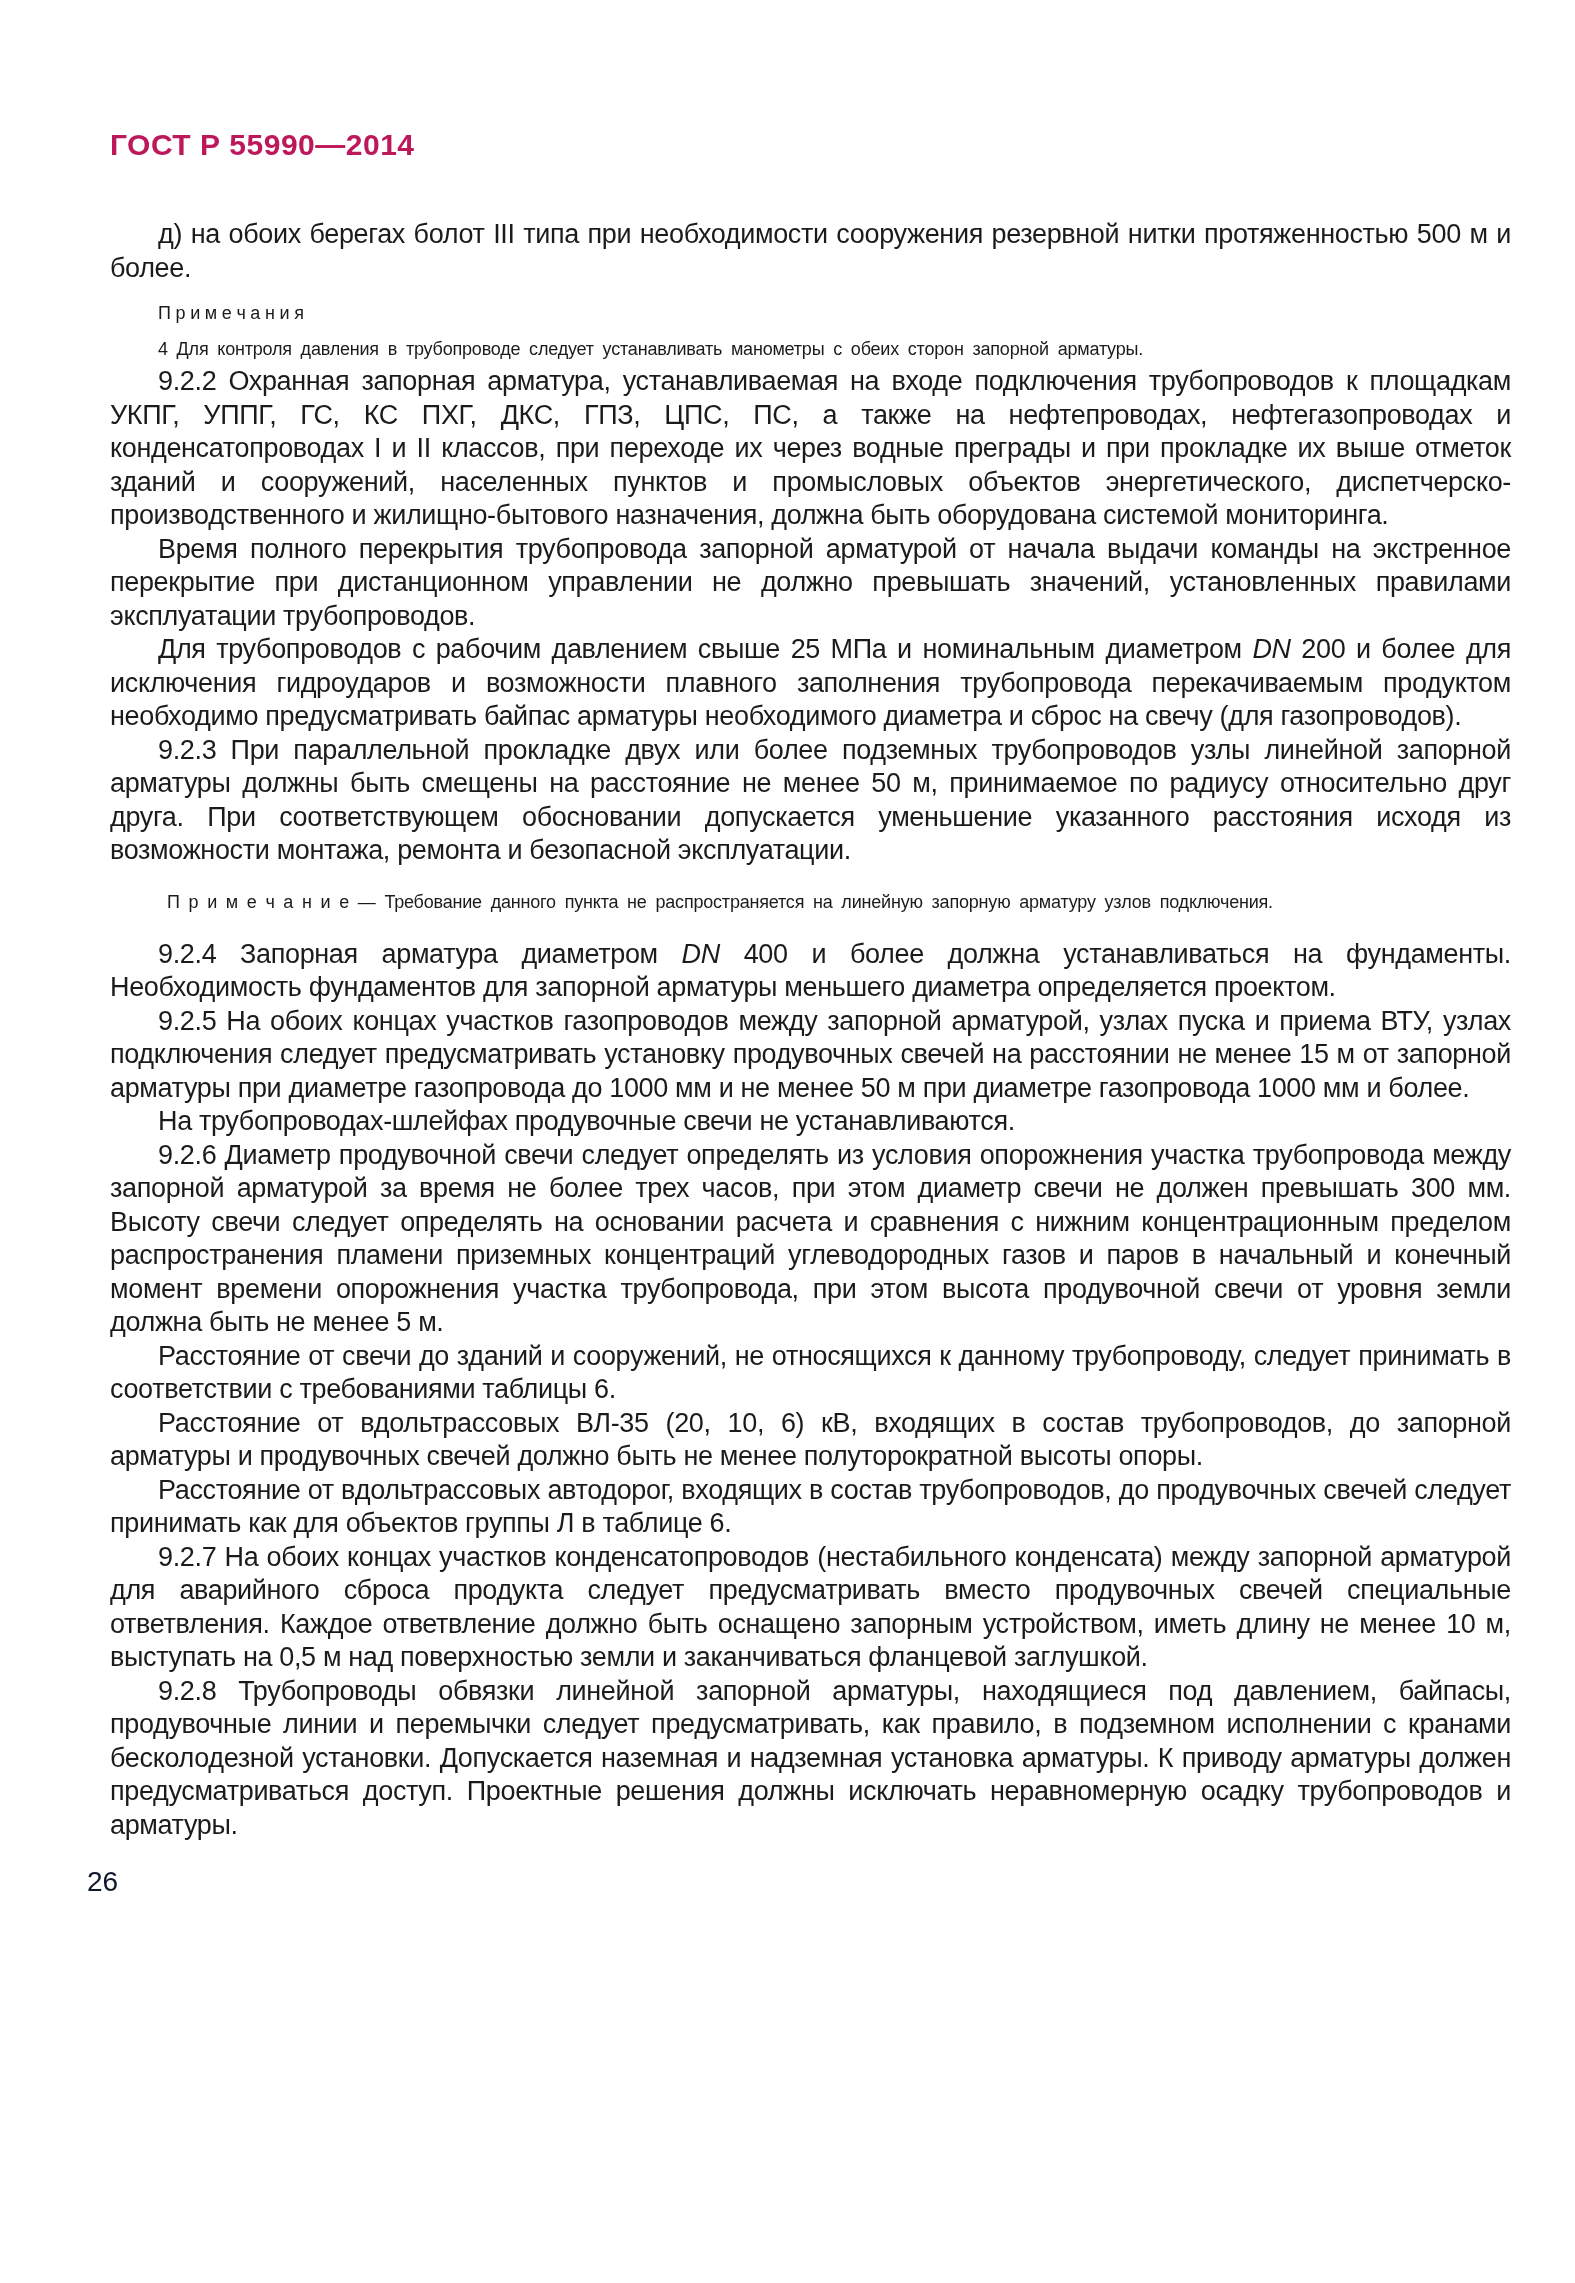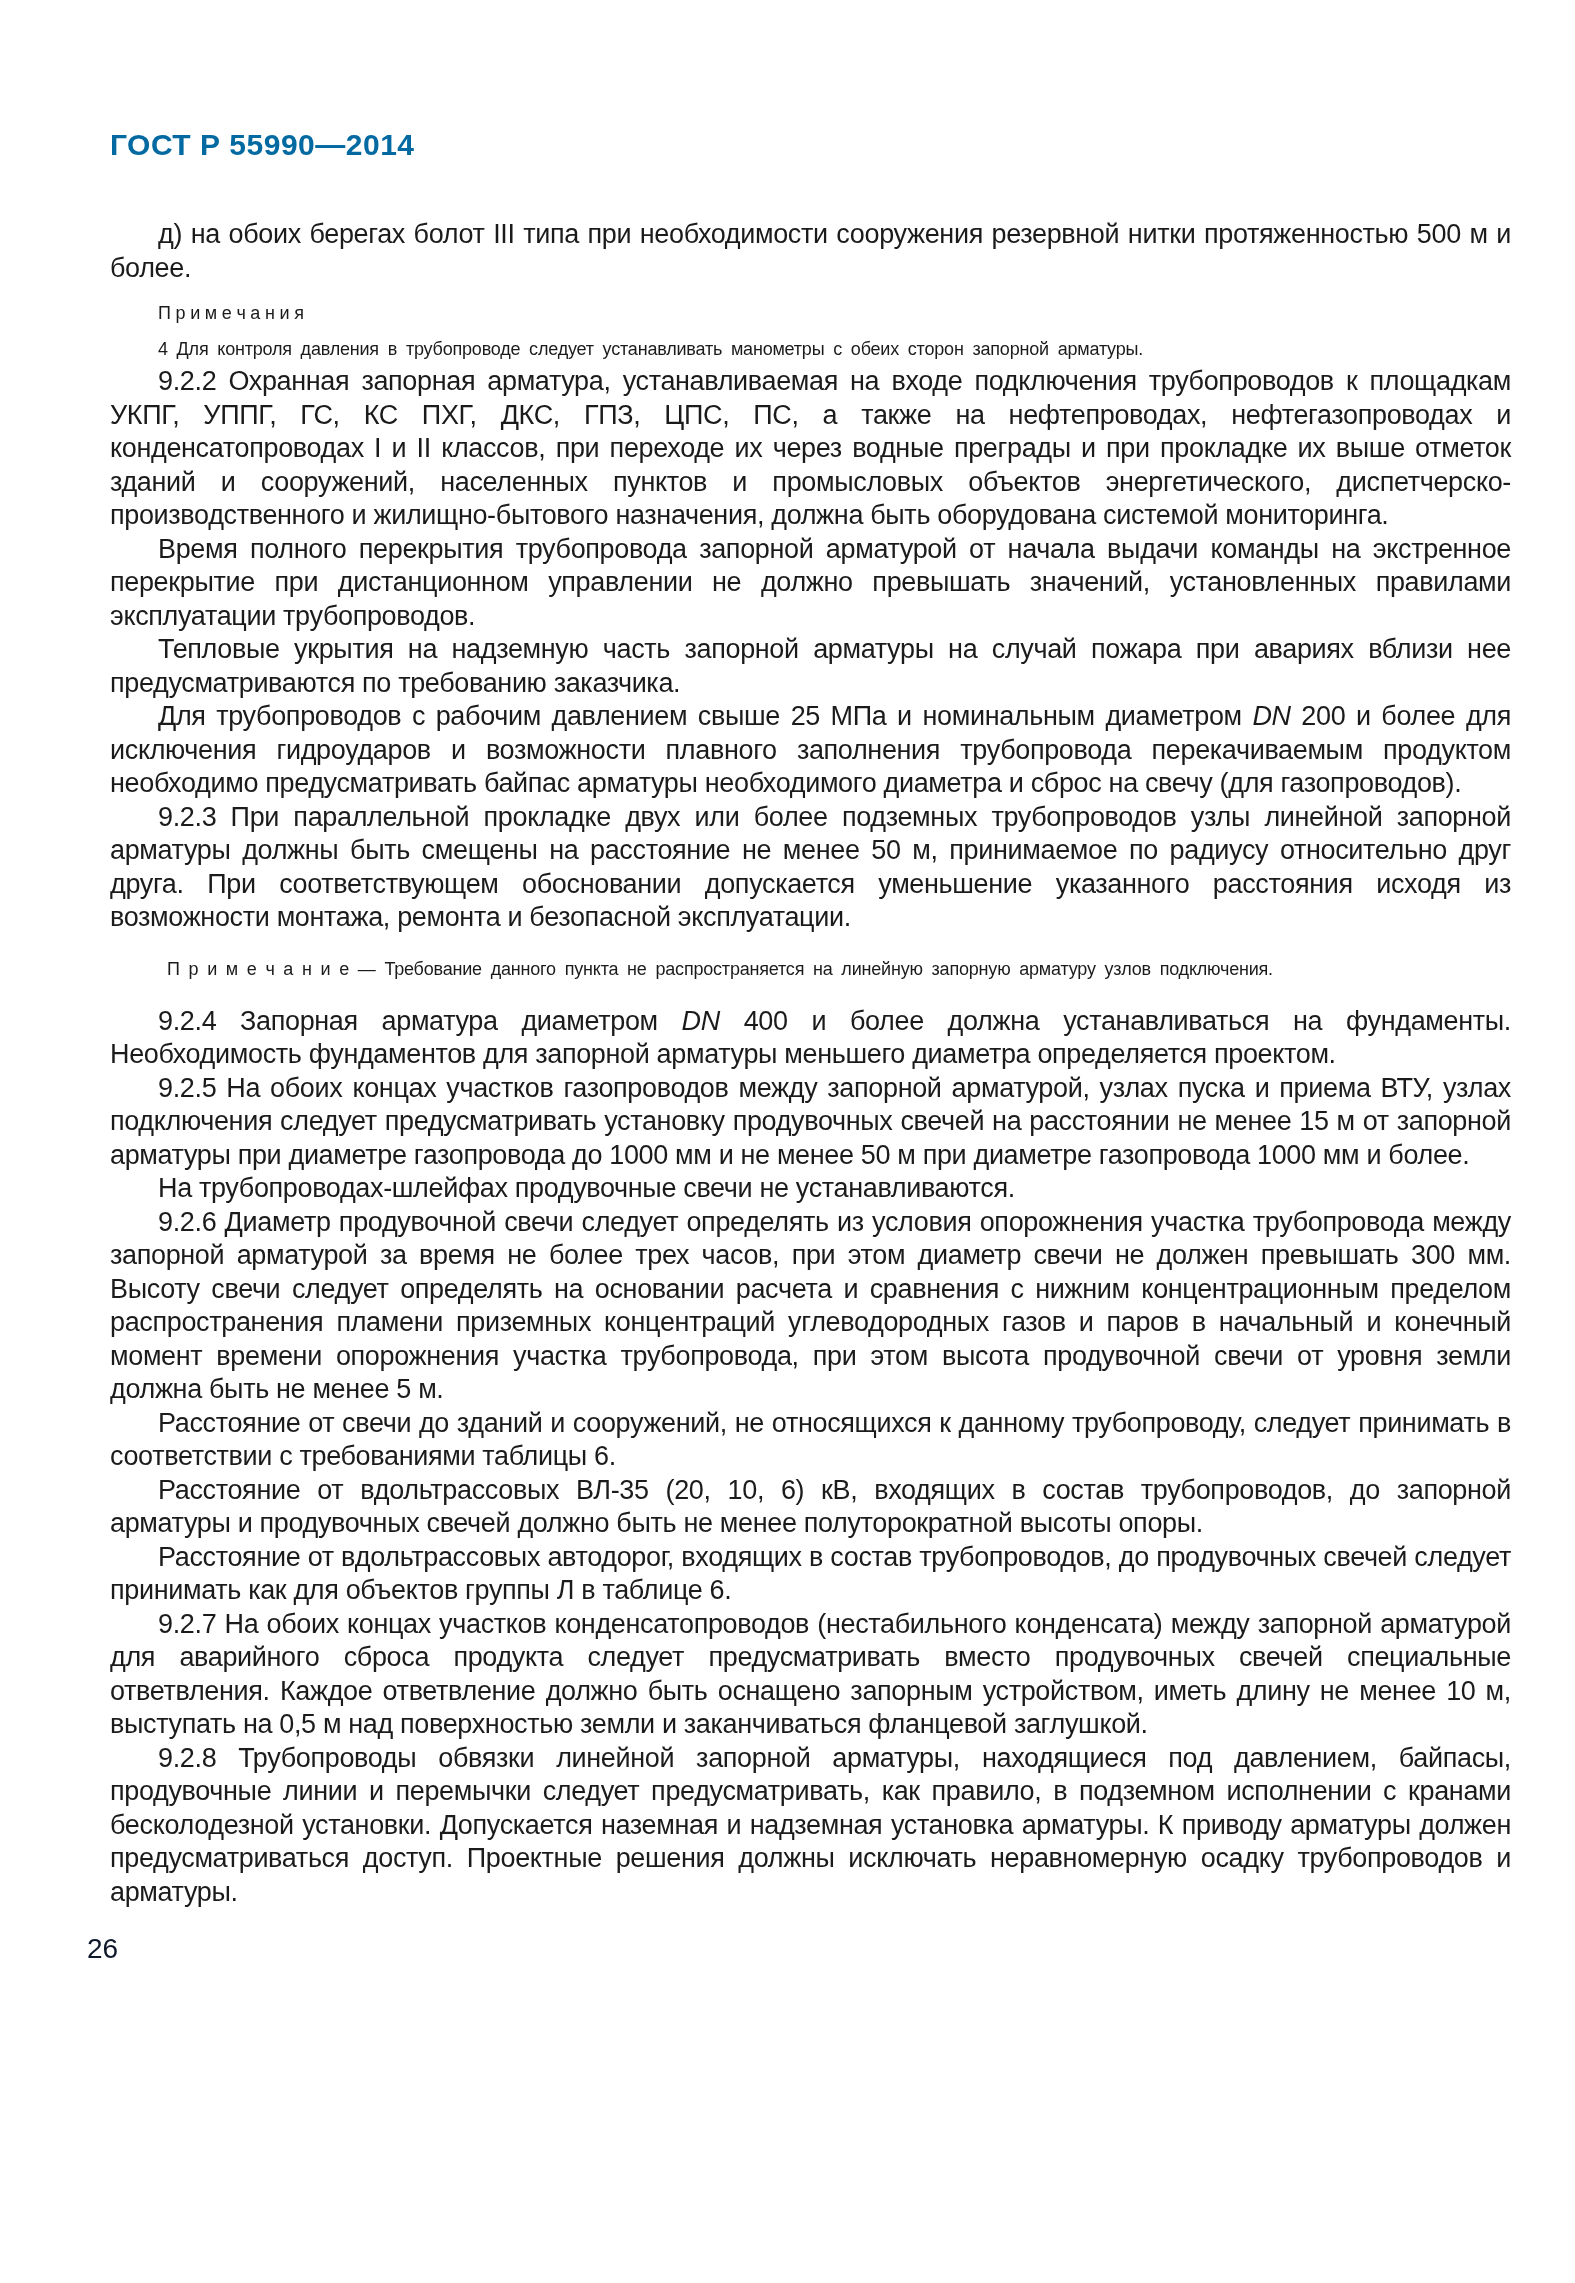--- a/index.html
+++ b/index.html
@@ -18,21 +18,21 @@
     padding: 128px 64px 0 110px;
     font-family: "Liberation Sans", sans-serif;
     color: #1b1b1b;
     overflow: hidden;
   }
   .doc-header {
     font-size: 30px;
     font-weight: bold;
     letter-spacing: 0.5px;
     margin: 0 0 56px 0;
-    color: #0369a1;
+    color: #be185d;
   }
   .body-text p {
     margin: 0;
     text-align: justify;
     text-indent: 48px;
     font-size: 27px;
     line-height: 33.5px;
     letter-spacing: -0.35px;
   }
   .body-text p.note,
@@ -79,21 +79,20 @@
 
     <p class="note-heading">П р и м е ч а н и я</p>
 
     <p class="note">4 Для контроля давления в трубопроводе следует устанавливать манометры с обеих сторон запорной арматуры.</p>
 
 
     <p>9.2.2 Охранная запорная арматура, устанавливаемая на входе подключения трубопроводов к площадкам УКПГ, УППГ, ГС, КС ПХГ, ДКС, ГПЗ, ЦПС, ПС, а также на нефтепроводах, нефтегазопроводах и конденсатопроводах I и II классов, при переходе их через водные преграды и при прокладке их выше отметок зданий и сооружений, населенных пунктов и промысловых объектов энергетического, диспетчерско-производственного и жилищно-бытового назначения, должна быть оборудована системой мониторинга.</p>
 
     <p>Время полного перекрытия трубопровода запорной арматурой от начала выдачи команды на экстренное перекрытие при дистанционном управлении не должно превышать значений, установленных правилами эксплуатации трубопроводов.</p>
 
-    <p>Тепловые укрытия на надземную часть запорной арматуры на случай пожара при авариях вблизи нее предусматриваются по требованию заказчика.</p>
 
     <p><span>Для трубопроводов с рабочим давлением свыше 25 МПа и номинальным диаметром </span><i>DN</i><span> 200 и более для исключения гидроударов и возможности плавного заполнения трубопровода перекачиваемым продуктом необходимо предусматривать байпас арматуры необходимого диаметра и сброс на свечу (для газопроводов).</span></p>
 
     <p>9.2.3 При параллельной прокладке двух или более подземных трубопроводов узлы линейной запорной арматуры должны быть смещены на расстояние не менее 50 м, принимаемое по радиусу относительно друг друга. При соответствующем обосновании допускается уменьшение указанного расстояния исходя из возможности монтажа, ремонта и безопасной эксплуатации.</p>
 
     <p class="note note-single">П р и м е ч а н и е — Требование данного пункта не распространяется на линейную запорную арматуру узлов подключения.</p>
 
     <p><span>9.2.4 Запорная арматура диаметром </span><i>DN</i><span> 400 и более должна устанавливаться на фундаменты. Необходимость фундаментов для запорной арматуры меньшего диаметра определяется проектом.</span></p>
 
     <p>9.2.5 На обоих концах участков газопроводов между запорной арматурой, узлах пуска и приема ВТУ, узлах подключения следует предусматривать установку продувочных свечей на расстоянии не менее 15 м от запорной арматуры при диаметре газопровода до 1000 мм и не менее 50 м при диаметре газопровода 1000 мм и более.</p>

